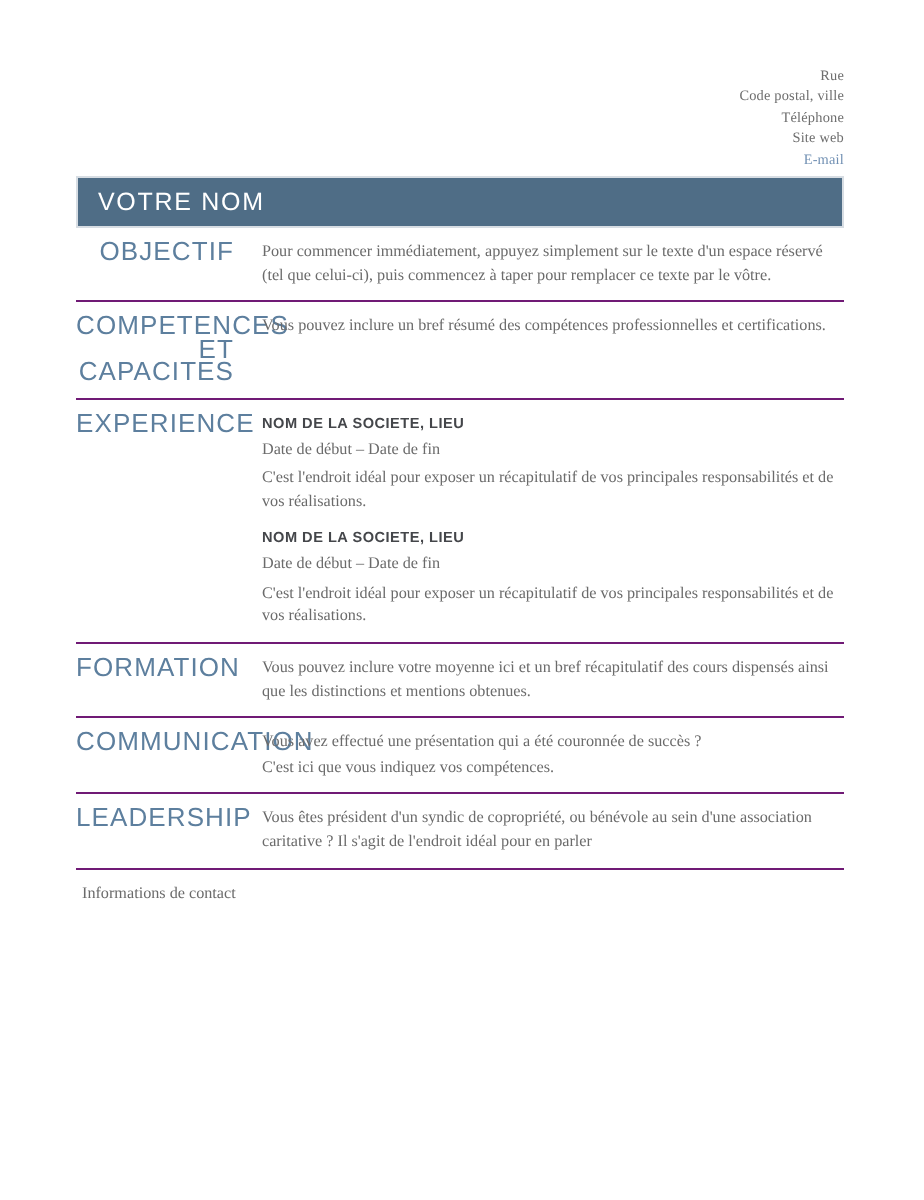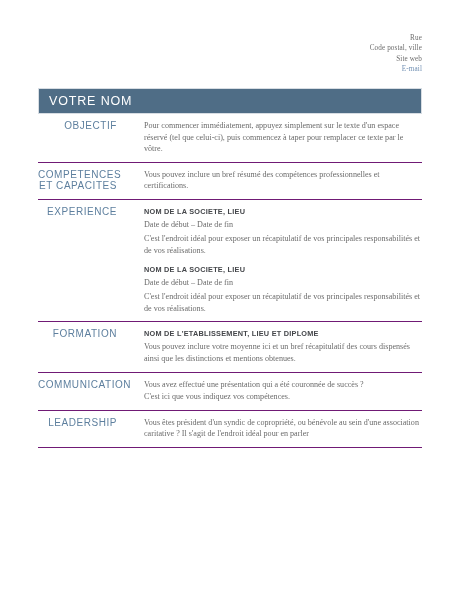--- a/index.html
+++ b/index.html
@@ -86,30 +86,29 @@
     padding-top: 2px;
   }
 
   .section-label {
     width: 90px;
     flex: 0 0 90px;
     text-align: right;
     padding-right: 11px;
     box-sizing: border-box;
     font-family: "Liberation Sans", sans-serif;
-    font-size: 10px;
+    font-size: 13px;
     letter-spacing: 0.55px;
     line-height: 11.5px;
     color: #5d7f9e;
   }
 
   .section-body {
     flex: 1 1 auto;
     padding-left: 3px;
-    margin-left: 13px;
   }
 
   .entry {
     margin-bottom: 0;
   }
   .entry + .entry {
     margin-top: 7px;
   }
 
   .entry-title {
@@ -141,20 +140,21 @@
   }
 </style>
 </head>
 <body>
 
 <div class="page">
 
   <div class="contact-block">
     <div class="contact-line">Rue</div>
     <div class="contact-line">Code postal, ville</div>
+    <div class="contact-line">Téléphone</div>
     <div class="contact-line">Site web</div>
     <div class="contact-line email">E-mail</div>
   </div>
 
   <div class="name-banner">
     <span class="name-banner-text">VOTRE NOM</span>
   </div>
 
   <div class="sections">
       <div class="section">
@@ -185,21 +185,20 @@
             <div class="entry-title">NOM DE LA SOCIETE, LIEU</div>
             <div class="entry-dates">Date de début – Date de fin</div>
             <div class="para">C'est l'endroit idéal pour exposer un récapitulatif de vos principales responsabilités et de vos réalisations.</div>
           </div>
         </div>
       </div>
       <div class="section">
         <div class="section-label">FORMATION</div>
         <div class="section-body">
           <div class="entry">
-            <div class="entry-title">NOM DE L'ETABLISSEMENT, LIEU ET DIPLOME</div>
             <div class="para">Vous pouvez inclure votre moyenne ici et un bref récapitulatif des cours dispensés ainsi que les distinctions et mentions obtenues.</div>
           </div>
         </div>
       </div>
       <div class="section">
         <div class="section-label">COMMUNICATION</div>
         <div class="section-body">
           <div class="entry">
             <div class="para">Vous avez effectué une présentation qui a été couronnée de succès ?</div>
             <div class="para">C'est ici que vous indiquez vos compétences.</div>
@@ -210,18 +209,19 @@
         <div class="section-label">LEADERSHIP</div>
         <div class="section-body">
           <div class="entry">
             <div class="para">Vous êtes président d'un syndic de copropriété, ou bénévole au sein d'une association caritative ? Il s'agit de l'endroit idéal pour en parler</div>
           </div>
         </div>
       </div>
       <div class="section">
         <div class="section-body">
           <div class="entry">
+            <div class="para">Informations de contact</div>
           </div>
         </div>
       </div>
     </div>
 
 </div>
 
 </body></html>

